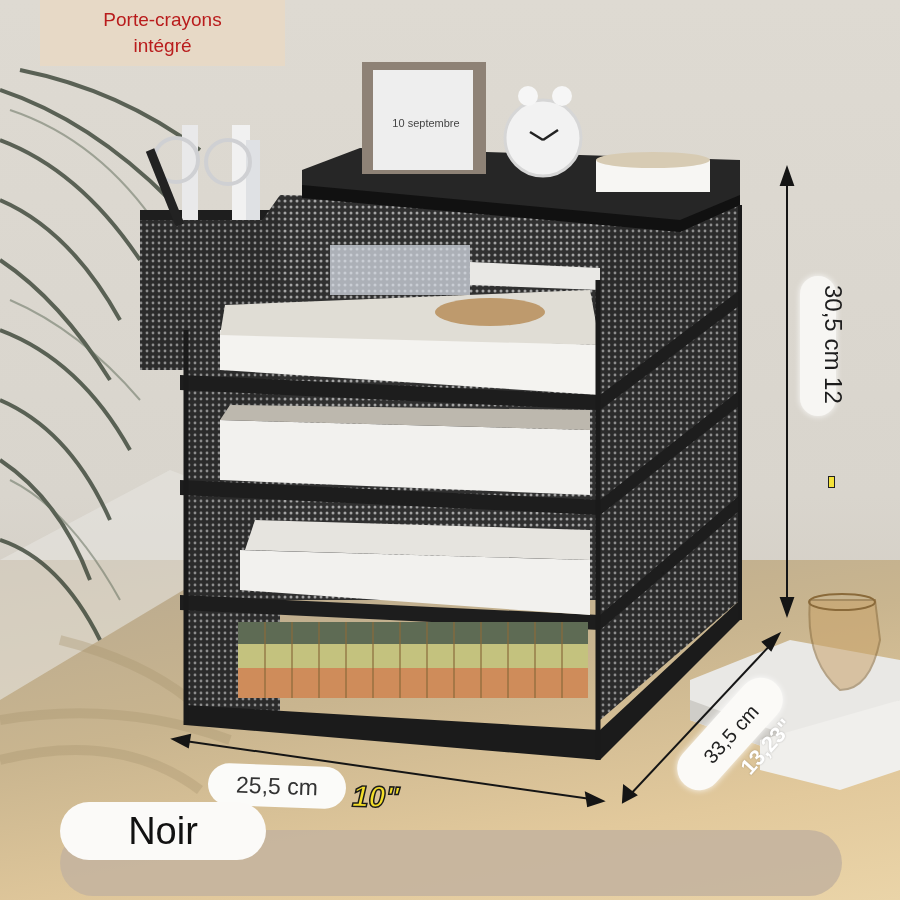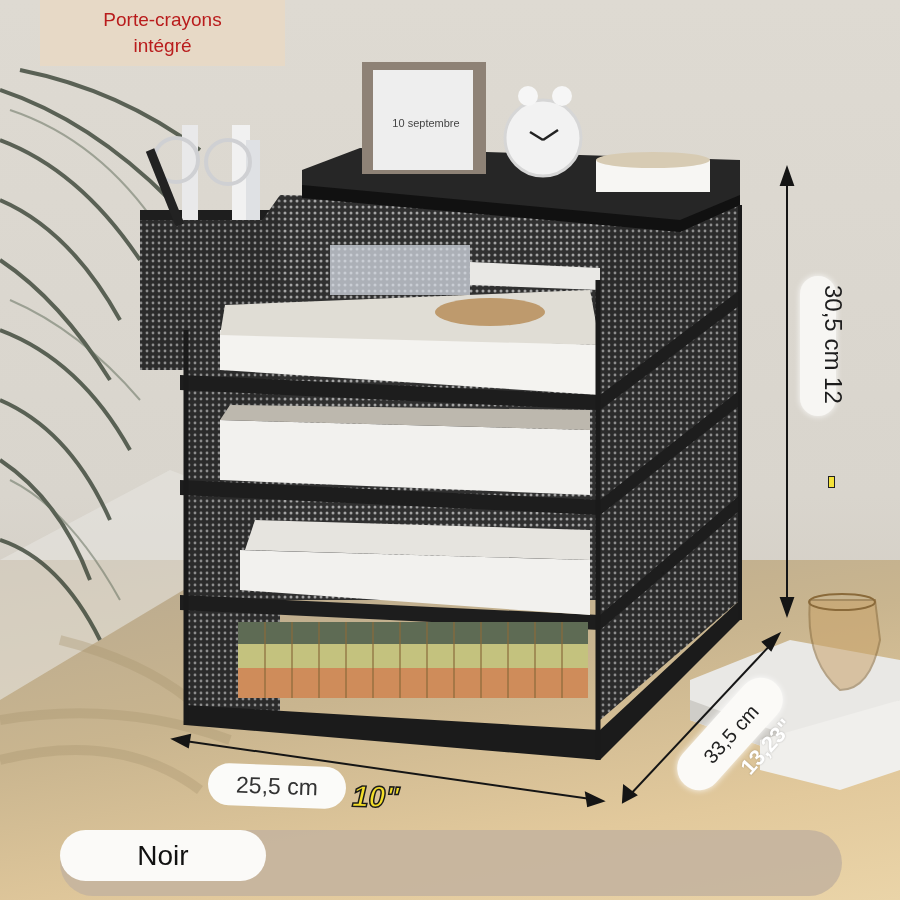--- a/index.html
+++ b/index.html
@@ -17,22 +17,22 @@
   .tiny-yellow { position:absolute; left:828px; top:476px; width:5px; height:10px; background:#f4e23a; border:1.5px solid #222; }
   .badge-d { position:absolute; left:662px; top:712px; width:136px; height:44px; border-radius:22px; background:#fbfaf7;
     transform:rotate(-48deg); box-shadow:0 0 6px rgba(255,255,255,.9); }
   .txt-d { position:absolute; left:663px; top:716px; width:136px; height:36px; transform:rotate(-48deg); text-align:center; color:#1f1f1f; font-size:20px; line-height:36px; }
   .txt-d2 { position:absolute; left:712px; top:732px; width:110px; height:30px; transform:rotate(-48deg); text-align:center; color:#fff; font-size:22px; font-weight:bold; line-height:30px; text-shadow:0 0 2px rgba(0,0,0,.25); }
   .badge-w { position:absolute; left:208px; top:765px; width:138px; height:42px; border-radius:21px; background:#fbfbf9;
     transform:rotate(2deg); display:flex; align-items:center; justify-content:center; color:#333; font-size:23px; }
   .txt-w2 { position:absolute; left:352px; top:780px; color:#f3dd2a; font-size:30px; font-weight:bold; font-style:italic;
     -webkit-text-stroke:1.5px #1a1a1a; transform:rotate(2deg); }
   .bottom-bar { position:absolute; left:60px; top:830px; width:782px; height:66px; border-radius:33px; background:rgba(197,180,158,.92); }
-  .pill-noir { position:absolute; left:60px; top:830px; width:206px; height:51px; border-radius:33px; background:#fbfaf8;
-    display:flex; align-items:center; justify-content:center; font-size:28px; color:#111; }
+  .pill-noir { position:absolute; left:60px; top:802px; width:206px; height:58px; border-radius:33px; background:#fbfaf8;
+    display:flex; align-items:center; justify-content:center; font-size:38px; color:#111; }
   .bar-text { position:absolute; left:300px; top:830px; width:480px; height:66px; display:flex; align-items:center; justify-content:center; font-size:36px; color:#111; }
   .cal-text { position:absolute; left:376px; top:96px; width:100px; text-align:center; font-size:11px; color:#444;margin-top:21px; }
 </style>
 </head>
 <body>
 
 <div class="scene">
   <div class="floor"></div>
 
   <svg width="900" height="900" viewBox="0 0 900 900">

